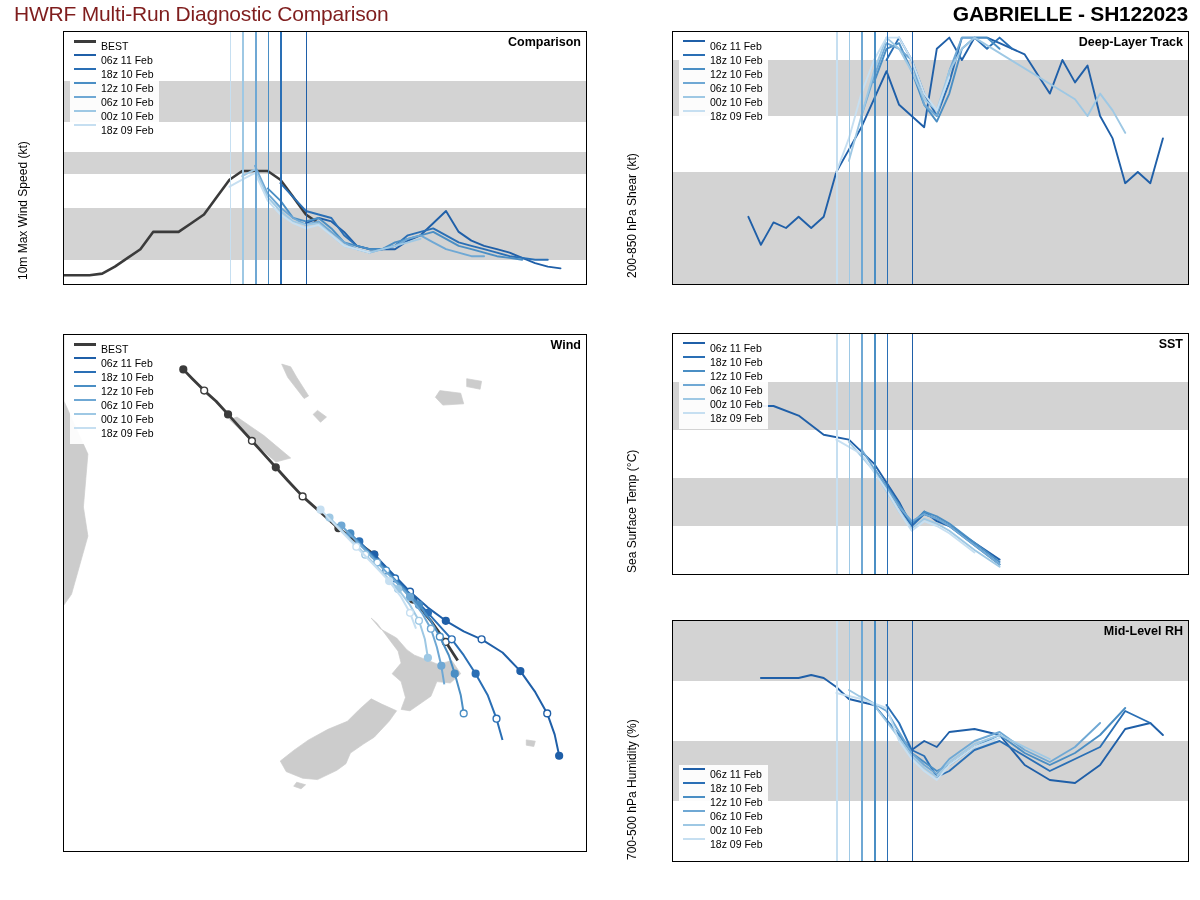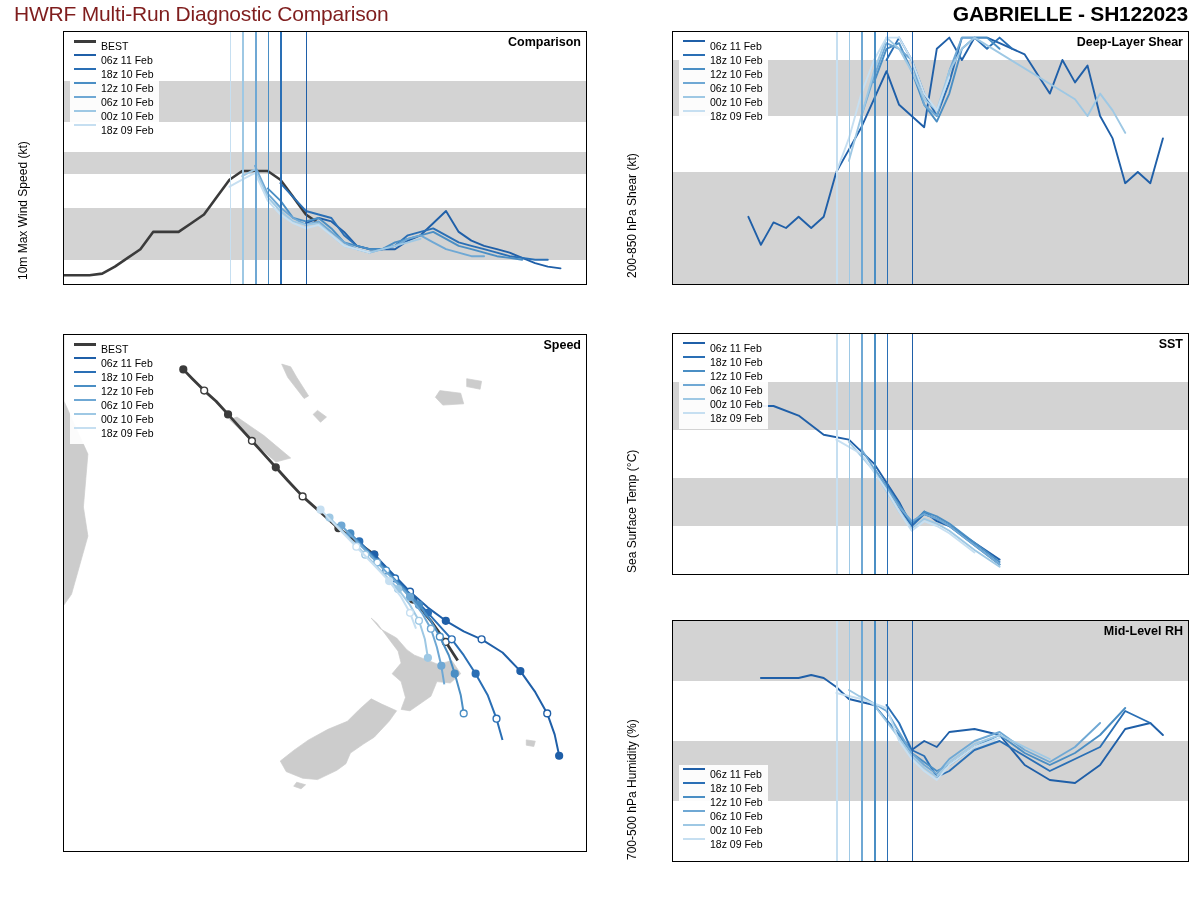--- a/index.html
+++ b/index.html
@@ -106,21 +106,21 @@
             <span class="swatch" style="border-top-color: rgb(198, 223, 241); border-top-width: 2.2px;"></span>
             <span class="lbl">18z 09 Feb</span>
           </div>
         </div>
       </div>
     <div class="ylabel" style="left:16px;top:280px;font-size:12px;">10m Max Wind Speed (kt)</div>
   </div>
 
   <div class="panel" style="left:0;top:0;">
     <div id="plot-track" class="plotbox" style="left:63px;top:334px;width:524px;height:518px;">
-      <div class="panel-label">Speed</div>
+      <div class="panel-label">Wind</div>
     <svg class="ov" preserveAspectRatio="none" style="z-index: 3;">
           <polygon points="0.0,66.2 23.9,119.1 19.4,172.0 23.9,201.1 7.5,259.3 -17.9,295.0 -31.3,325.5 -67.1,341.4 -101.4,337.4 -110.4,334.7 -134.2,341.4 -164.1,336.1 -179.0,325.5 -179.0,0.0 0.0,0.0" fill="#cccccc" stroke="#cccccc" stroke-width="0.7"></polygon>
           <polygon points="173.0,82.0 199.9,100.6 226.7,123.0 211.8,127.0 182.0,100.6 165.5,84.7" fill="#cccccc" stroke="#cccccc" stroke-width="0.7"></polygon>
           <polygon points="226.7,31.8 232.7,42.3 244.6,60.9 240.1,63.5 223.7,42.3 217.7,29.1" fill="#cccccc" stroke="#cccccc" stroke-width="0.7"></polygon>
           <polygon points="253.5,75.4 262.5,82.0 256.5,87.3 249.1,79.4" fill="#cccccc" stroke="#cccccc" stroke-width="0.7"></polygon>
           <polygon points="375.8,55.6 396.7,58.2 399.7,68.8 378.8,70.1 371.4,62.2" fill="#cccccc" stroke="#cccccc" stroke-width="0.7"></polygon>
           <polygon points="402.7,43.7 417.6,46.3 416.1,54.2 402.7,51.6" fill="#cccccc" stroke="#cccccc" stroke-width="0.7"></polygon>
           <polygon points="307.2,283.1 316.2,293.7 332.6,303.0 343.0,314.9 350.5,320.2 360.9,324.2 374.3,329.4 387.8,325.5 396.7,338.7 386.3,348.0 372.9,346.6 366.9,361.2 346.0,375.8 337.1,374.4 341.5,362.5 337.1,346.6 328.1,338.7 337.1,328.1 334.1,316.2 313.2,288.4" fill="#cccccc" stroke="#cccccc" stroke-width="0.7"></polygon>
           <polygon points="307.2,363.8 317.7,369.1 332.6,375.8 325.1,386.3 310.2,402.2 299.8,408.8 286.4,418.1 281.9,428.7 272.9,435.3 253.5,444.6 238.6,443.2 222.2,436.6 216.3,426.0 229.7,415.4 244.6,404.9 264.0,394.3 283.4,386.3 295.3,374.4" fill="#cccccc" stroke="#cccccc" stroke-width="0.7"></polygon>
           <polygon points="232.7,447.2 241.6,449.8 237.1,453.8 229.7,451.2" fill="#cccccc" stroke="#cccccc" stroke-width="0.7"></polygon>
@@ -221,21 +221,21 @@
           <div class="row">
             <span class="swatch" style="border-top-color: rgb(198, 223, 241); border-top-width: 2.2px;"></span>
             <span class="lbl">18z 09 Feb</span>
           </div>
         </div>
       </div>
   </div>
 
   <div class="panel" style="left:0;top:0;">
     <div id="plot-shear" class="plotbox" style="left:672px;top:31px;width:517px;height:254px;">
-      <div class="panel-label">Deep-Layer Shear</div>
+      <div class="panel-label">Deep-Layer Track</div>
     <div class="band" style="top: 140px; height: 112px;"></div>
         <div class="band" style="top: 28px; height: 56px;"></div>
         <div class="vline" style="left: 163.293px; background: rgb(198, 223, 241);"></div>
         <div class="vline" style="left: 175.854px; background: rgb(158, 200, 228);"></div>
         <div class="vline" style="left: 188.415px; background: rgb(111, 168, 212);"></div>
         <div class="vline" style="left: 200.976px; background: rgb(74, 142, 196);"></div>
         <div class="vline" style="left: 213.537px; background: rgb(42, 111, 181);"></div>
         <div class="vline" style="left: 238.659px; background: rgb(31, 95, 168);"></div>
         <svg class="ov" preserveAspectRatio="none">
           <polyline points="75.4,184.8 87.9,212.8 100.5,190.4 113.0,196.0 125.6,184.8 138.2,196.0 150.7,184.8 163.3,140.0 175.9,117.6 188.4,95.2 201.0,67.2 213.5,39.2 226.1,72.8 238.7,84.0 251.2,95.2 263.8,16.8 276.3,5.6 288.9,28.0 301.5,5.6 314.0,5.6 326.6,11.2 351.7,22.4 376.8,61.6 389.4,28.0 402.0,50.4 414.5,33.6 427.1,84.0 439.6,106.4 452.2,151.2 464.8,140.0 477.3,151.2 489.9,106.4" fill="none" stroke="#1f5fa8" stroke-width="1.9" stroke-linejoin="round" stroke-linecap="round"></polyline>

